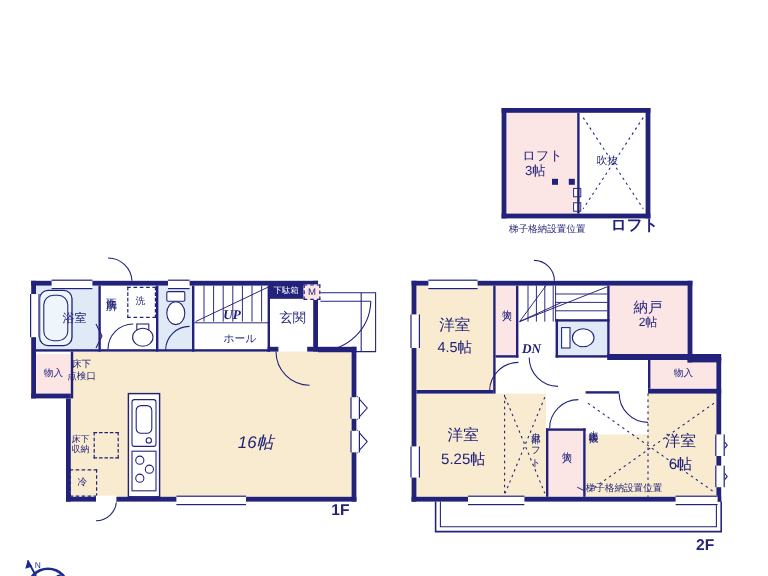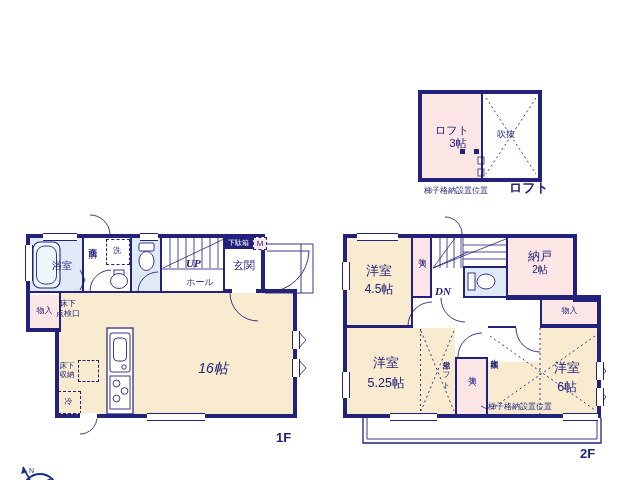--- a/index.html
+++ b/index.html
@@ -234,41 +234,41 @@
   <div class="winh" style="left:390px;top:373px;width:47px;height:6px;"></div>
   <div class="winh" style="left:563px;top:373px;width:35px;height:6px;"></div>
   <div class="winv" style="left:596px;top:322px;width:6px;height:18px;"></div>
   <div class="winv" style="left:596px;top:348px;width:6px;height:18px;"></div>
 
   <div class="dotbox" style="left:106px;top:199px;width:22px;height:24px;"></div>
   <div class="dotbox" style="left:78px;top:320px;width:19px;height:20px;"></div>
   <div class="dotbox" style="left:58px;top:351px;width:21px;height:21px;"></div>
 
   <div class="lbl ctr" style="left:426px;top:84px;width:52px;font-size:11px;">ロフト</div>
-  <div class="lbl ctr" style="left:432px;top:97px;width:52px;font-size:11px;text-align:right;">3帖</div>
+  <div class="lbl ctr" style="left:420px;top:97px;width:52px;font-size:11px;text-align:right;">3帖</div>
   <div class="lbl" style="left:497px;top:89px;font-size:9px;">吹抜</div>
   <div class="lbl" style="left:424px;top:146px;font-size:8px;">梯子格納設置位置</div>
   <div class="lbl" style="left:509px;top:140px;font-size:13px;font-weight:bold;">ロフト</div>
 
   <div class="lbl ctr" style="left:36px;top:220px;width:52px;font-size:10px;">浴室</div>
   <div class="lbl vert" style="left:87px;top:201px;height:40px;font-size:9px;">洗面所</div>
   <div class="lbl ctr" style="left:106px;top:206px;width:22px;font-size:8px;">洗</div>
   <div class="lbl ital" style="left:186px;top:217px;font-size:11px;">UP</div>
   <div class="lbl ctr" style="left:178px;top:237px;width:44px;font-size:9px;">ホール</div>
   <div class="lbl ctr badge-navy" style="left:224px;top:197px;width:29px;height:12px;font-size:7px;color:#fff;">下駄箱</div>
   <div class="lbl ctr badge-pink" style="left:253px;top:197px;width:12px;height:11px;font-size:8px;">M</div>
   <div class="lbl ctr" style="left:226px;top:219px;width:36px;font-size:11px;">玄関</div>
   <div class="lbl ctr" style="left:30px;top:266px;width:29px;font-size:8px;">物入</div>
   <div class="lbl ctr" style="left:53px;top:259px;width:30px;font-size:8px;">床下
 点検口</div>
   <div class="lbl ctr" style="left:178px;top:320px;width:70px;font-size:14px;font-style:italic;">16帖</div>
   <div class="lbl ctr" style="left:56px;top:321px;width:22px;font-size:7.5px;">床下
 収納</div>
   <div class="lbl ctr" style="left:58px;top:357px;width:21px;font-size:8px;">冷</div>
-  <div class="lbl" style="left:276px;top:390px;font-size:13px;font-weight:bold;">1F</div>
+  <div class="lbl" style="left:276px;top:377px;font-size:13px;font-weight:bold;">1F</div>
 
   <div class="lbl ctr" style="left:345px;top:223px;width:68px;font-size:13px;">洋室</div>
   <div class="lbl ctr" style="left:345px;top:242px;width:68px;font-size:12px;">4.5帖</div>
   <div class="lbl vert" style="left:417px;top:212px;height:40px;font-size:8px;">物入</div>
   <div class="lbl ital" style="left:435px;top:245px;font-size:11px;">DN</div>
   <div class="lbl ctr" style="left:508px;top:209px;width:64px;font-size:12px;">納戸</div>
   <div class="lbl ctr" style="left:508px;top:224px;width:64px;font-size:10px;">2帖</div>
   <div class="lbl ctr" style="left:542px;top:266px;width:55px;font-size:8px;">物入</div>
   <div class="lbl ctr" style="left:350px;top:315px;width:72px;font-size:13px;">洋室</div>
   <div class="lbl ctr" style="left:350px;top:336px;width:72px;font-size:12.5px;">5.25帖</div>

